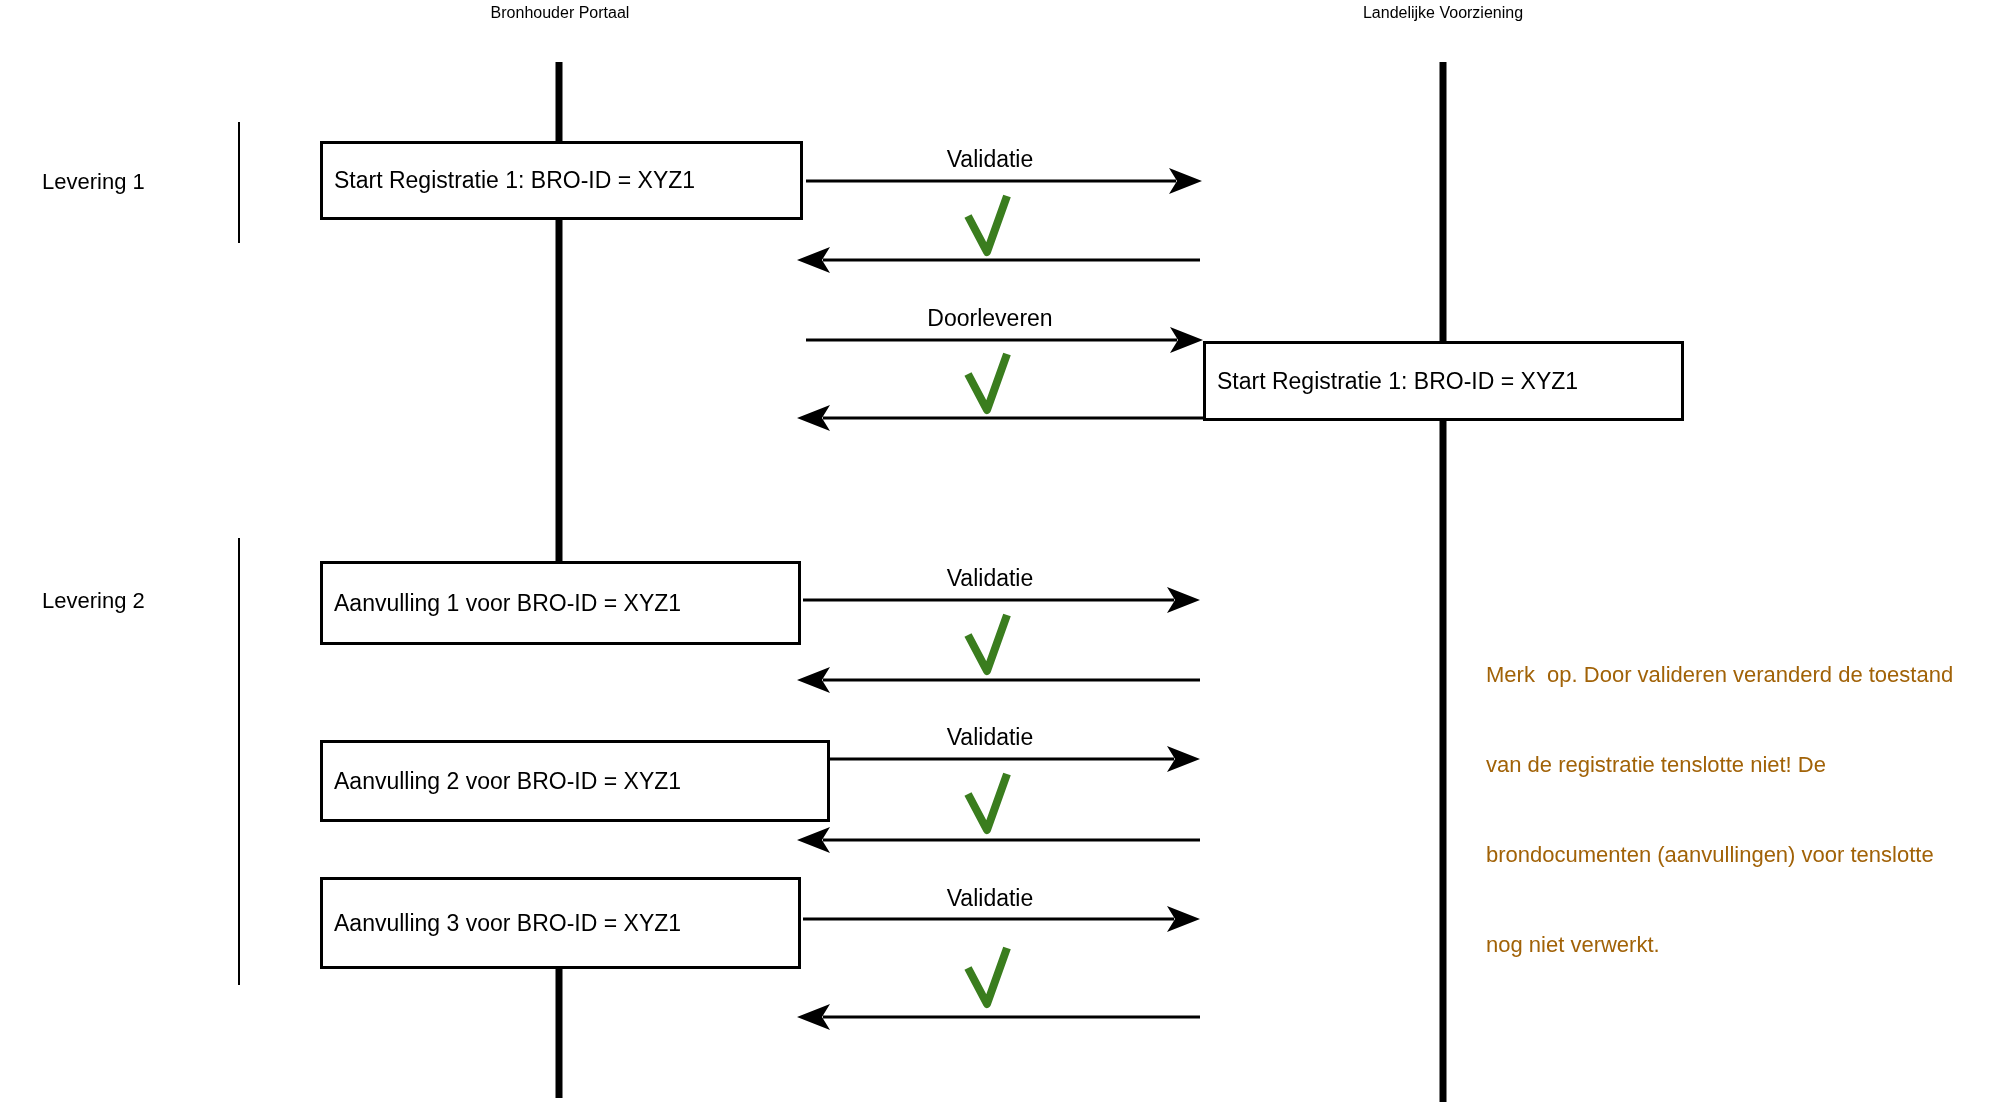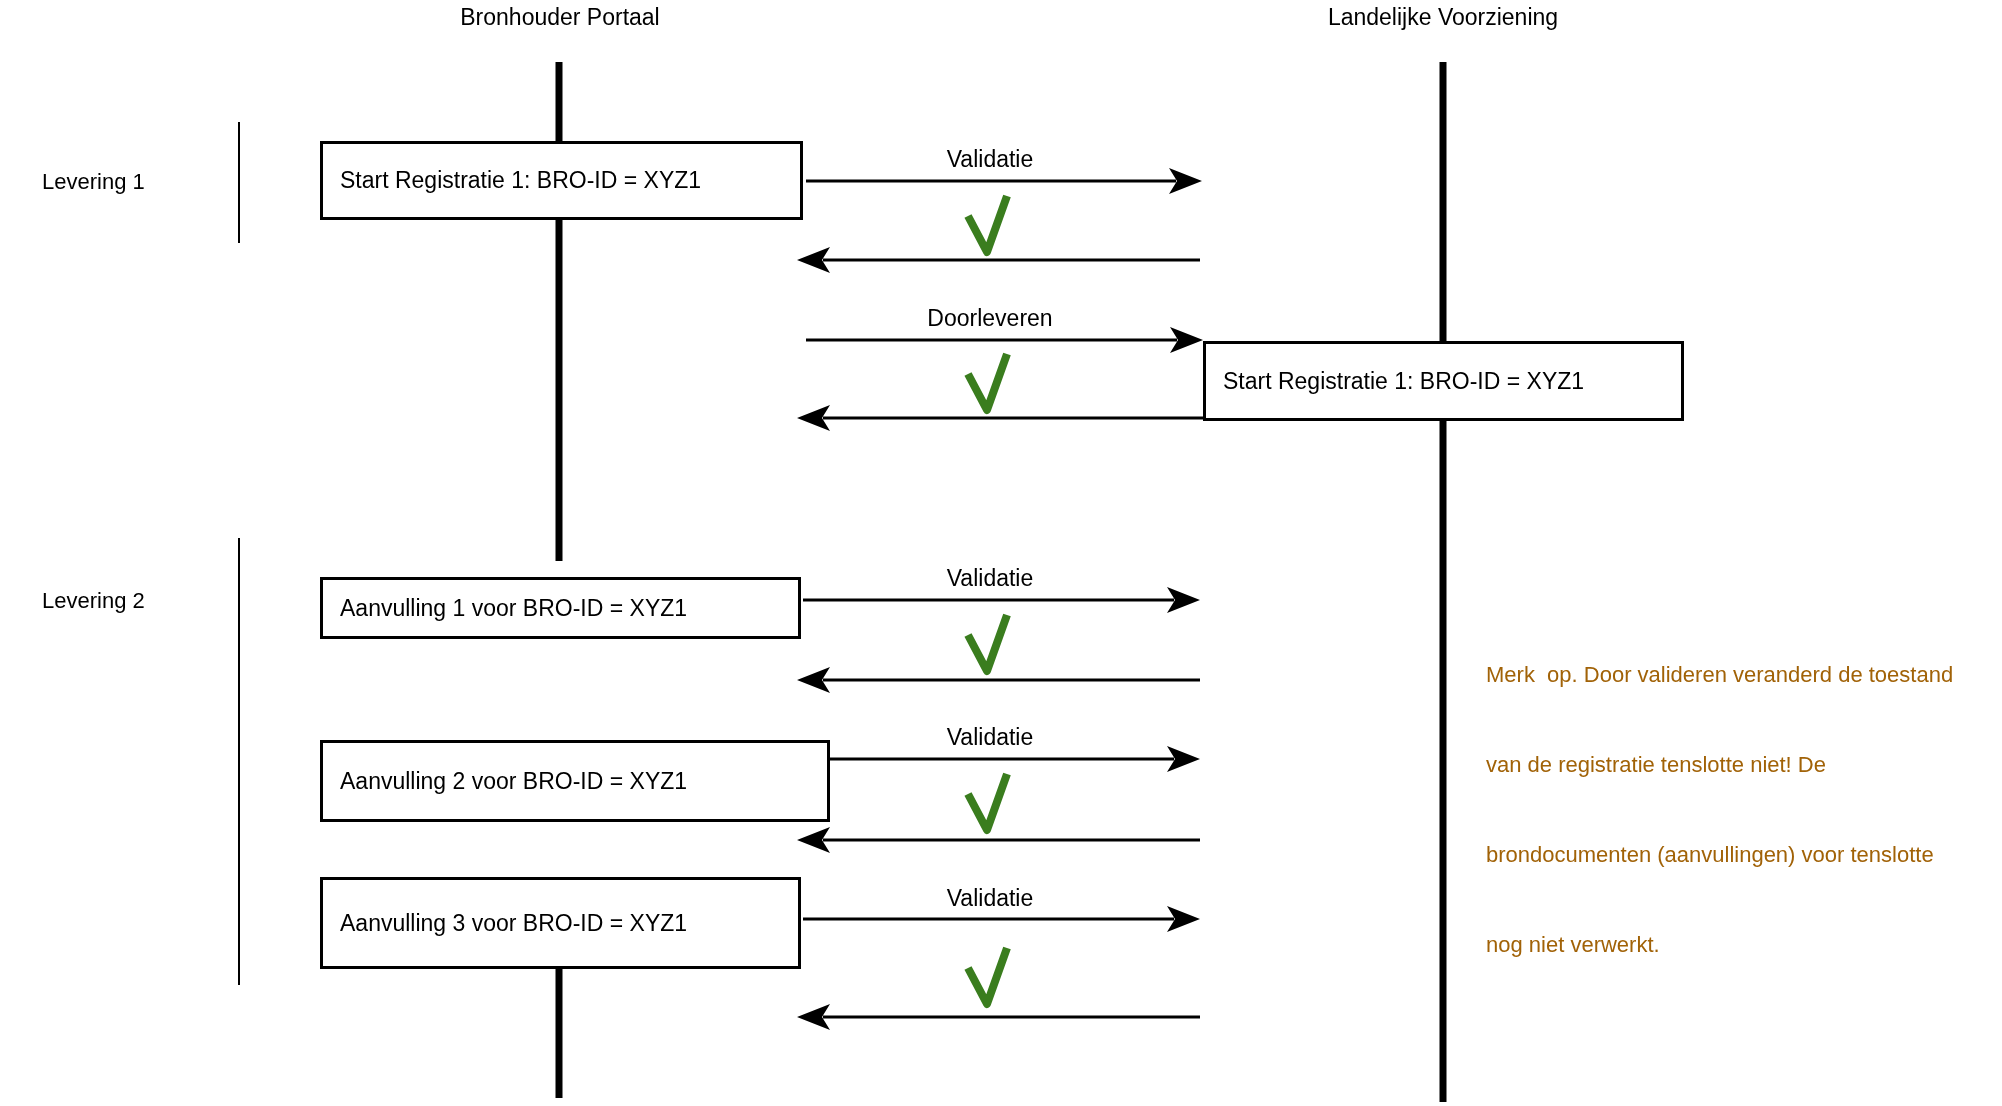--- a/index.html
+++ b/index.html
@@ -13,30 +13,30 @@
     overflow:hidden;
   }
   svg{position:absolute;left:0;top:0;z-index:1;}
   .box{
     position:absolute;
     box-sizing:border-box;
     background:#ffffff;
     border:3px solid #000000;
     display:flex;
     align-items:center;
-    padding-left:17px;
+    padding-left:11px;
     font-size:23px;
     z-index:2;
     white-space:nowrap;
   }
   .lane-title{
     position:absolute;
     top:4px;
     transform:translateX(-50%);
-    font-size:23px;
+    font-size:16px;
     z-index:2;
     white-space:nowrap;
   }
   .group-label{
     position:absolute;
     left:42px;
     font-size:22px;
     z-index:2;
     white-space:nowrap;
   }
@@ -120,21 +120,21 @@
 
   <div class="group-label" style="top:169px">Levering 1</div>
   <div class="group-label" style="top:588px">Levering 2</div>
 
   <div class="box" style="left:320px;top:141px;width:483px;height:79px">
     <span>Start Registratie 1: BRO-ID = XYZ1</span>
   </div>
   <div class="box" style="left:1203px;top:341px;width:481px;height:80px">
     <span>Start Registratie 1: BRO-ID = XYZ1</span>
   </div>
-  <div class="box" style="left:320px;top:577px;width:481px;height:62px">
+  <div class="box" style="left:320px;top:561px;width:481px;height:84px">
     <span>Aanvulling 1 voor BRO-ID = XYZ1</span>
   </div>
   <div class="box" style="left:320px;top:740px;width:510px;height:82px">
     <span>Aanvulling 2 voor BRO-ID = XYZ1</span>
   </div>
   <div class="box" style="left:320px;top:877px;width:481px;height:92px">
     <span>Aanvulling 3 voor BRO-ID = XYZ1</span>
   </div>
 
   <div class="msg-label" style="left:990px;top:146px">Validatie</div>

